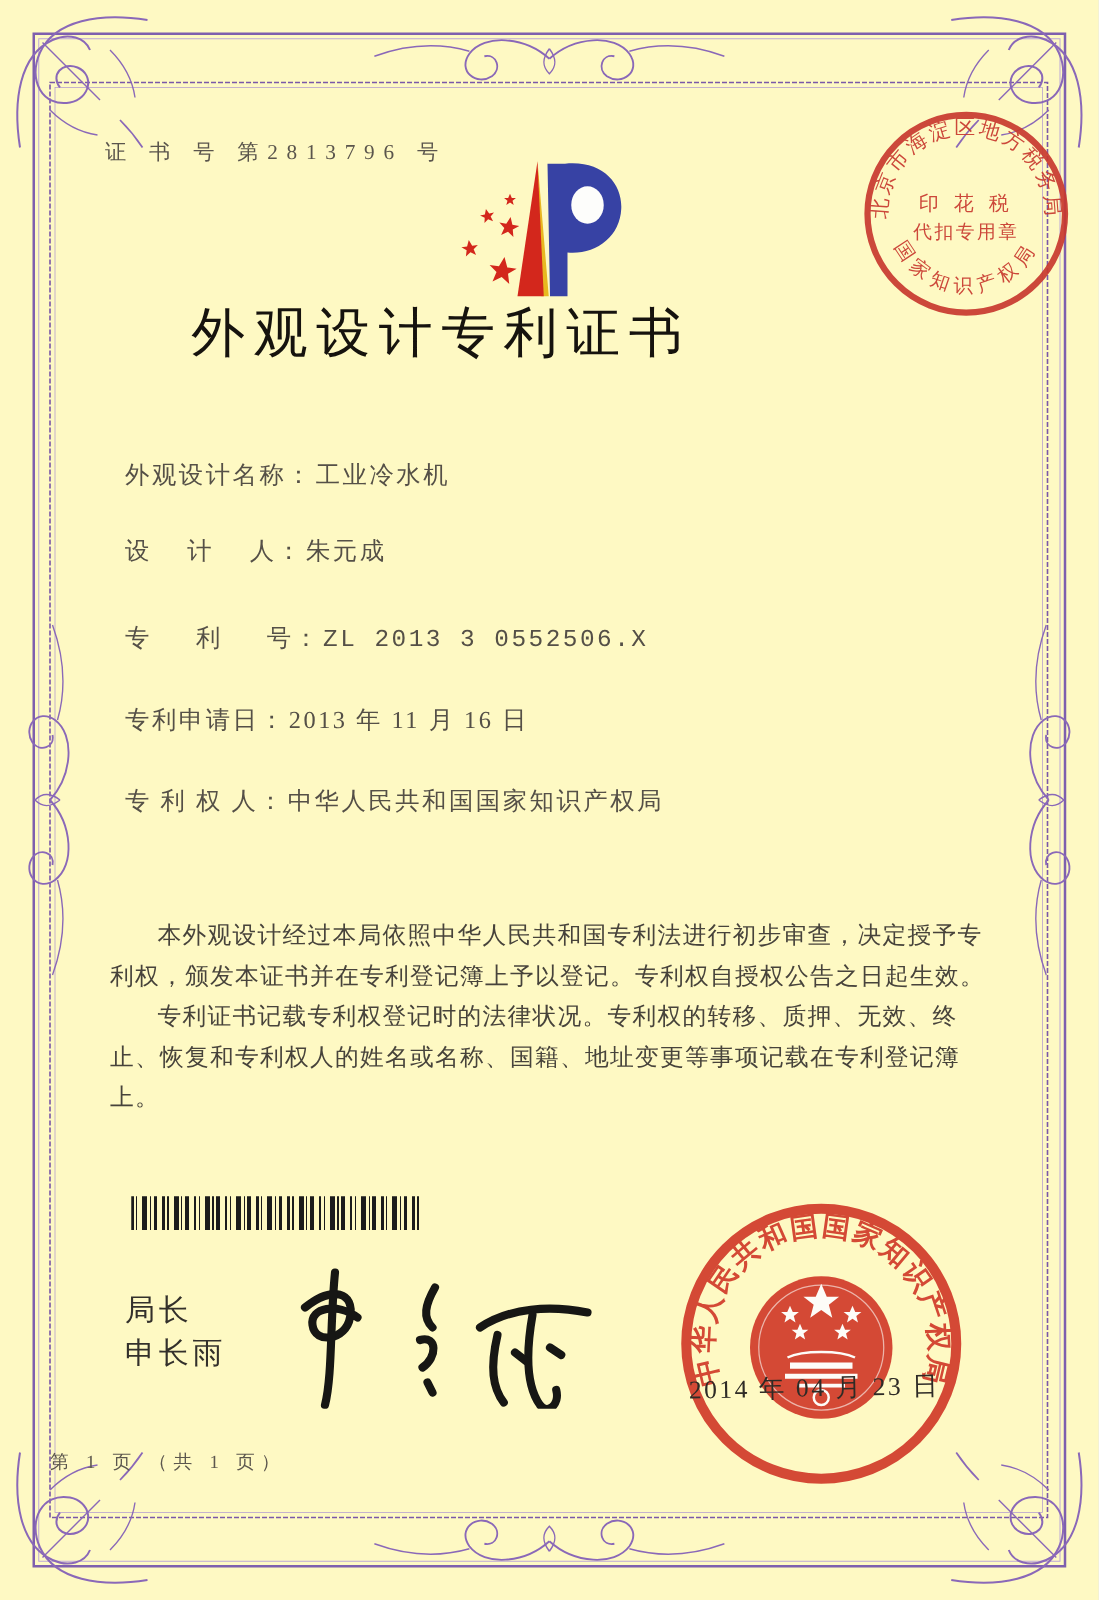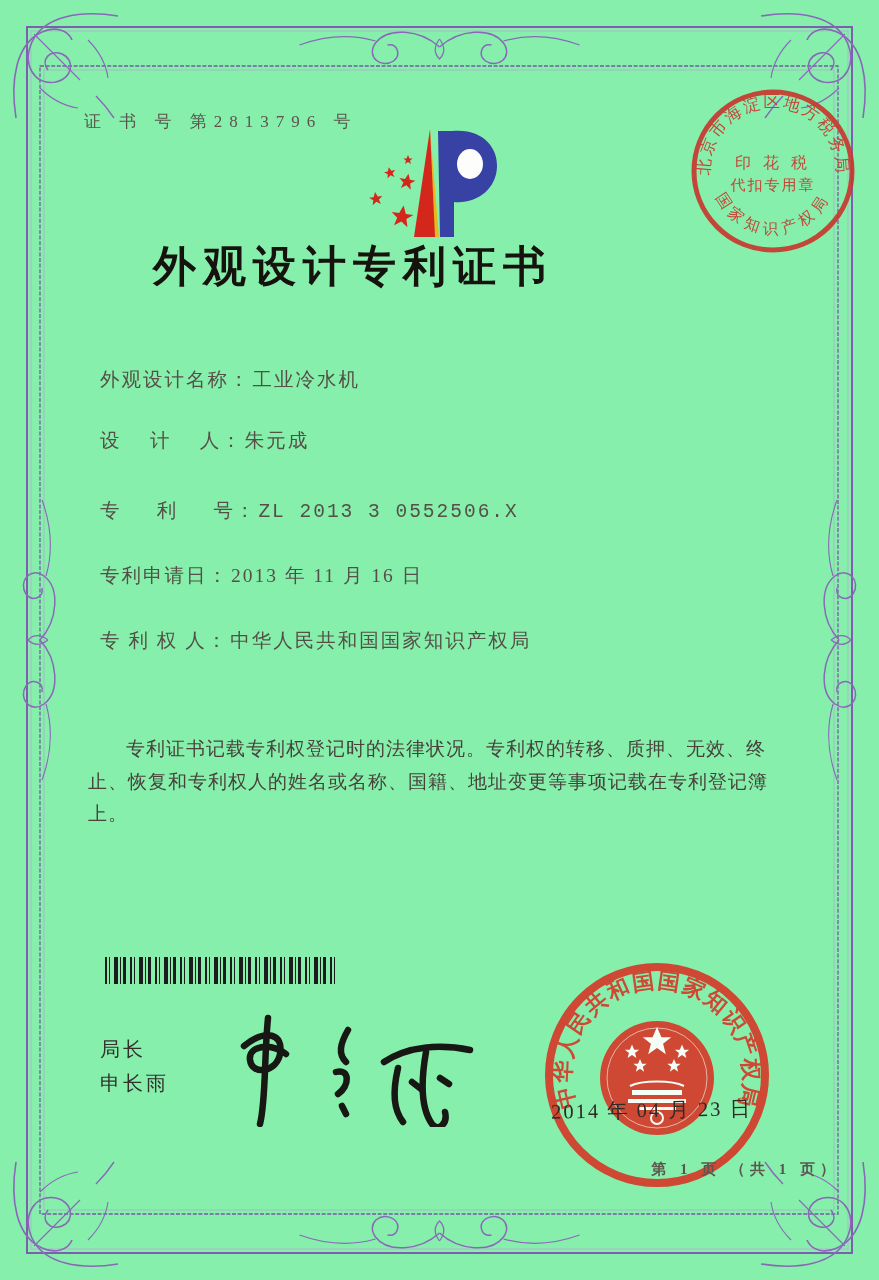--- a/index.html
+++ b/index.html
@@ -1,45 +1,45 @@
 <!DOCTYPE html>
 <html><head>
 <meta charset="utf-8">
 <style>
   html,body{margin:0;padding:0;background:#e8e8e8;}
-  .page{position:relative;width:879px;height:1280px;background:#86efac;overflow:hidden;
+  .page{position:relative;width:879px;height:1280px;background:#fef9c3;overflow:hidden;
         font-family:"Liberation Serif","DejaVu Serif",serif;}
   .abs{position:absolute;}
   
   .cert-no{left:84px;top:110px;font-size:17px;letter-spacing:7px;color:#5a554c;}
   
-  .title{left:0;top:238px;width:706px;text-align:center;font-size:43px;font-weight:700;
+  .title{left:0;top:238px;width:706px;text-align:center;font-size:43px;font-weight:400;
          letter-spacing:7px;color:#16130e;}
   
   .frow{left:100px;font-size:19.5px;color:#555047;letter-spacing:2px;white-space:nowrap;}
   .fvalue{margin-left:2px;text-align:center;}
   
   .bodytext{left:88px;top:733px;width:712px;font-size:19px;line-height:32.5px;color:#47433b;}
   .bodytext p{margin:0;text-indent:2em;letter-spacing:1px;}
   
   .barcode{left:105px;top:957px;width:231px;height:27px;
     background:repeating-linear-gradient(90deg,
       #1c1c1c 0 2px, transparent 2px 4px,
       #1c1c1c 4px 5px, transparent 5px 9px,
       #1c1c1c 9px 13px, transparent 13px 15px,
       #1c1c1c 15px 16px, transparent 16px 18px,
       #1c1c1c 18px 21px, transparent 21px 25px);}
   
-  .signer{left:100px;top:1032px;font-size:20px;color:#33302b;line-height:34px;letter-spacing:3px;}
+  .signer{left:100px;top:1032px;font-size:24px;color:#33302b;line-height:34px;letter-spacing:3px;}
   
   .seal-date{left:551px;top:1096px;font-size:20.5px;color:#2e2b26;letter-spacing:2px;
              transform:rotate(-1deg);z-index:5;white-space:nowrap;}
   
-  .footer{left:40px;top:1160px;width:800px;text-align:right;font-size:15px;
-          letter-spacing:5px;color:#5c574e;font-weight:bold;}
+  .footer{left:40px;top:1160px;width:800px;text-align:left;font-size:15px;
+          letter-spacing:5px;color:#5c574e;}
   svg text{font-family:"Liberation Serif","DejaVu Serif",serif;}
 </style>
 </head>
 <body>
 
 <div class="page">
 
   <svg class="abs" style="left:0;top:0;" width="879" height="1280" viewBox="0 0 879 1280">
     <defs>
       <g id="cornerFl" fill="none" stroke="#8a68b8" stroke-width="1.6">
@@ -119,20 +119,21 @@
     <span>专　 利　 号：</span><span class="fvalue">ZL 2013 3 0552506.X</span>
   </div>
   <div class="abs frow" style="top:562px;">
     <span>专利申请日：</span><span class="fvalue">2013 年 11 月 16 日</span>
   </div>
   <div class="abs frow" style="top:627px;">
     <span>专 利 权 人：</span><span class="fvalue">中华人民共和国国家知识产权局</span>
   </div>
 
   <div class="abs bodytext">
+    <p>本外观设计经过本局依照中华人民共和国专利法进行初步审查，决定授予专利权，颁发本证书并在专利登记簿上予以登记。专利权自授权公告之日起生效。</p>
     <p>专利证书记载专利权登记时的法律状况。专利权的转移、质押、无效、终止、恢复和专利权人的姓名或名称、国籍、地址变更等事项记载在专利登记簿上。</p>
   </div>
 
   <div class="abs barcode"></div>
 
   <div class="abs signer">
     <div>局长</div>
     <div>申长雨</div>
   </div>
 

